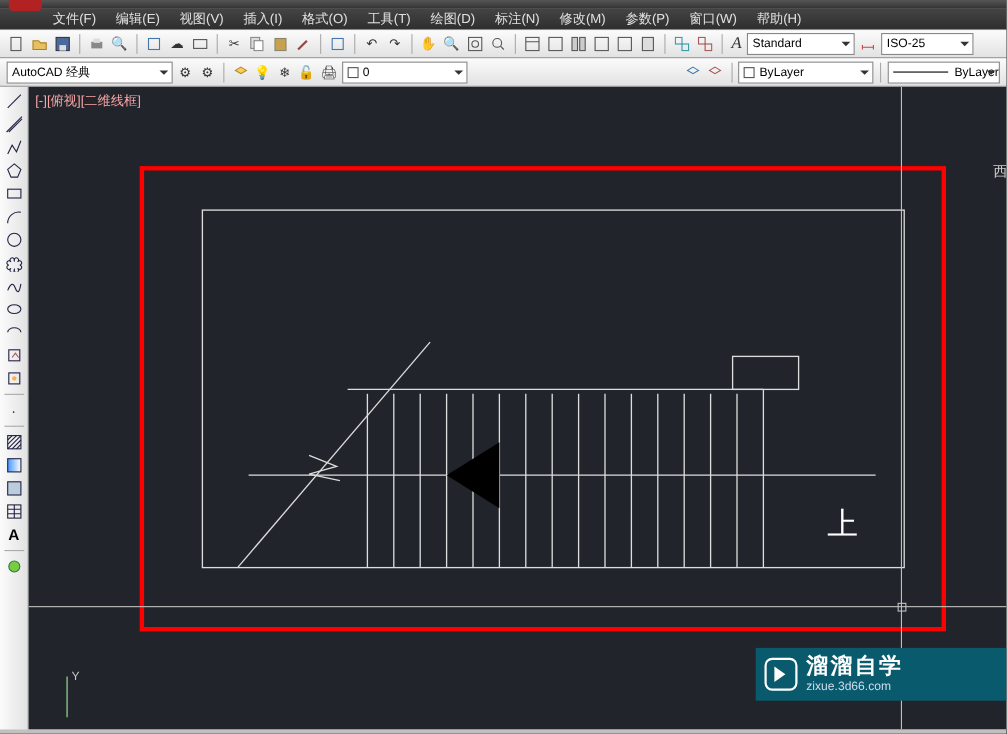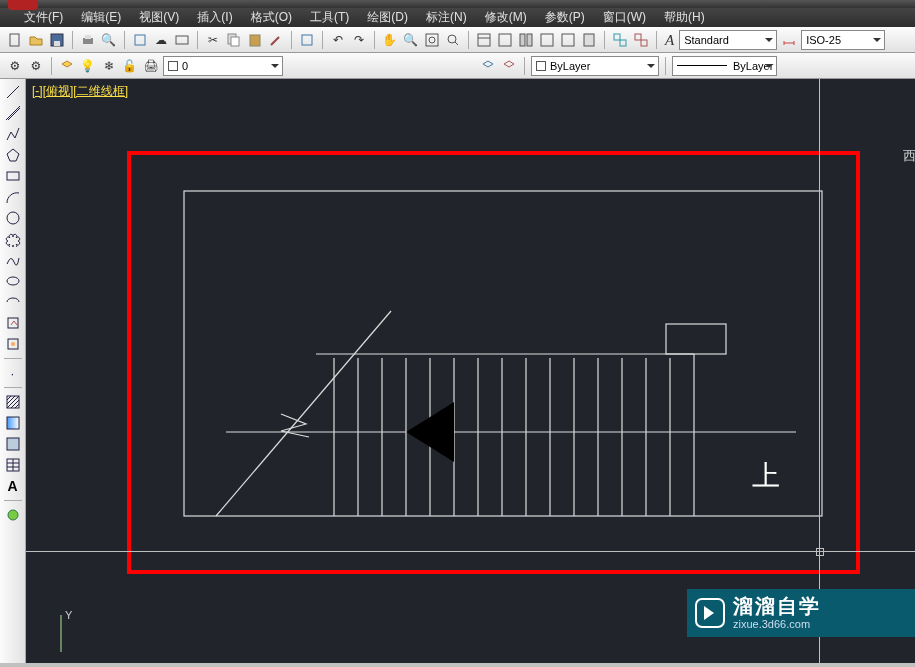--- a/index.html
+++ b/index.html
@@ -14,21 +14,21 @@
   }
   .titlebar {
     height: 8px;
     background: linear-gradient(to bottom, #555, #333);
   }
   .menubar {
     height: 19px;
     background: linear-gradient(to bottom, #444444, #2e2e2e);
     display: flex;
     align-items: center;
-    padding-left: 24px;
+    padding-left: 48px;
     color: #e0e0e0;
     gap: 18px;
     font-size: 12px;
   }
   .menu-item { cursor: default; white-space: nowrap; }
   .toolbar1 {
     height: 26px;
     background: linear-gradient(to bottom, #fbfbfb, #e2e2e2);
     border-top: 1px solid #fff;
     border-bottom: 1px solid #999;
@@ -103,23 +103,22 @@
 
   .canvas-wrap {
     flex: 1;
     position: relative;
     background: #21252b;
     overflow: hidden;
   }
   .view-label {
     position: absolute;
     top: 4px; left: 6px;
-    color: #fde047;
+    color: #fca5a5;
     font-size: 12px;
-    text-decoration: underline;
   }
   .crosshair-v {
     position: absolute;
     width: 1px;
     background: #bfbfbf;
     top: 0; bottom: 0;
     left: 793px;
   }
   .crosshair-h {
     position: absolute;
@@ -362,20 +361,23 @@
       <svg width="14" height="14">
         <path d="M2 10h10M2 8v4M12 8v4" stroke="#c44" fill="none"></path>
       </svg>
     </div>
   <div class="combo dim-combo">
       <span>ISO-25</span>
     </div>
 </div>
 
 <div class="toolbar2">
+  <div class="combo workspace-combo">
+      <span>AutoCAD 经典</span>
+    </div>
   <div class="tb-btn">⚙</div>
   <div class="tb-btn">⚙</div>
   <div class="tb-sep"></div>
   <div class="tb-btn">
       <svg width="14" height="14">
         <path d="M7 2l5 3-5 3-5-3z" fill="#fc5" stroke="#a83"></path>
       </svg>
     </div>
   <div class="tb-btn">💡</div>
   <div class="tb-btn">❄</div>

